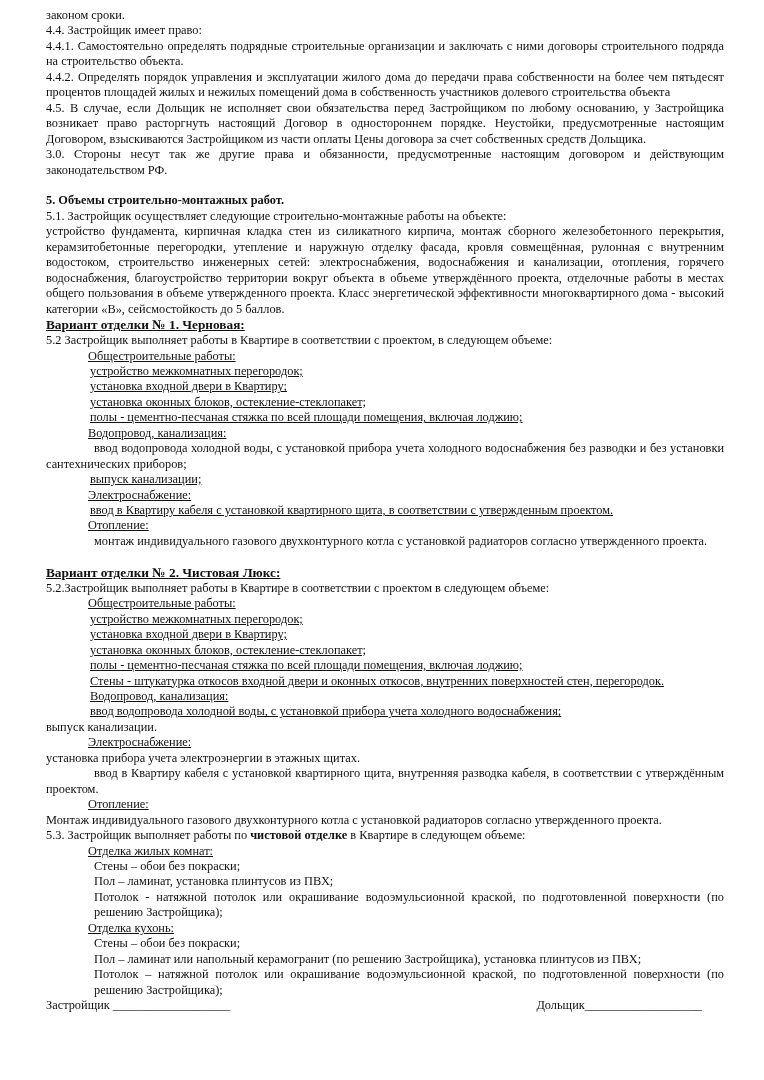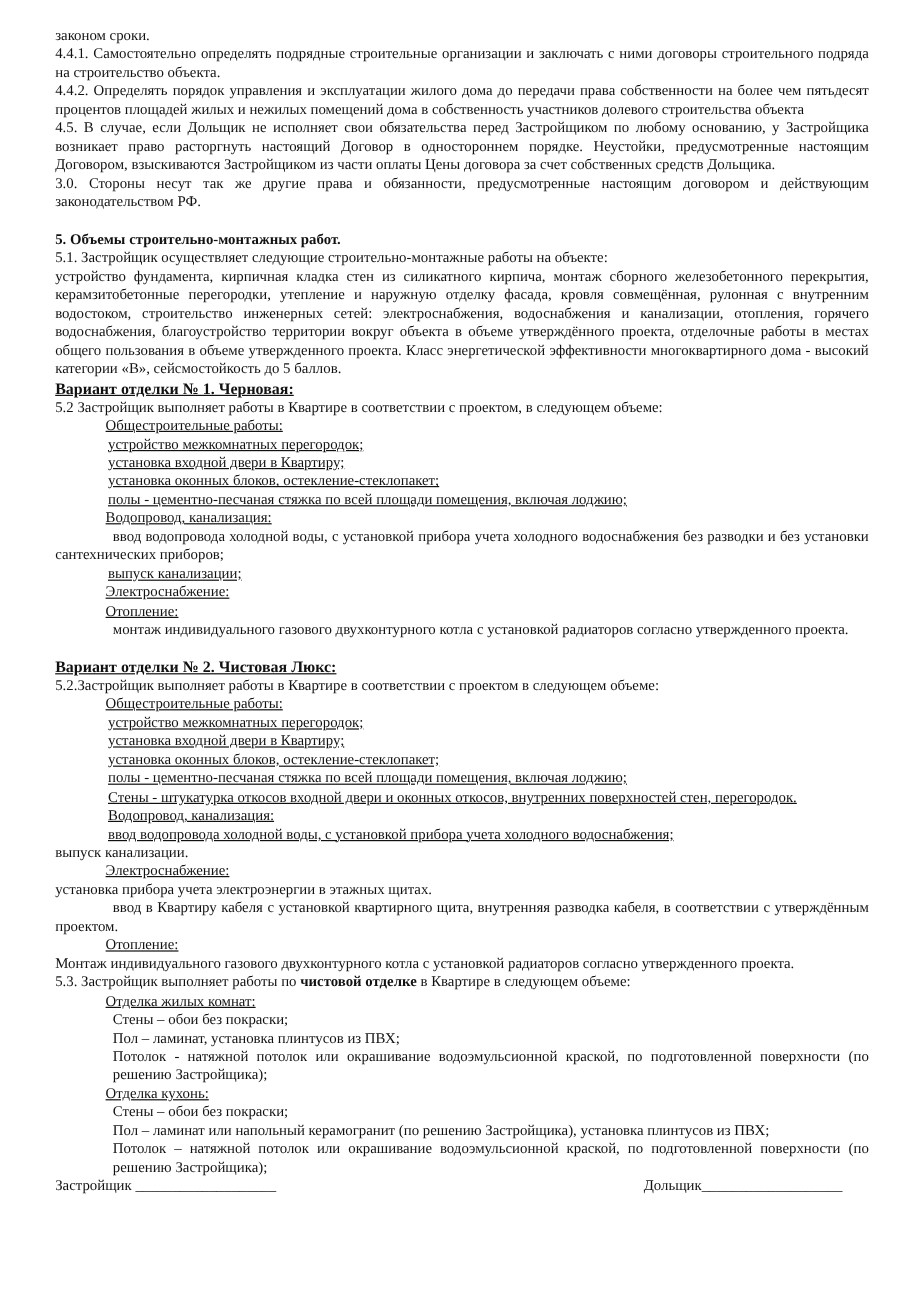--- a/index.html
+++ b/index.html
@@ -1,21 +1,21 @@
 <!DOCTYPE html>
 <html><head>
 <meta charset="utf-8">
 <style>
   html, body { margin: 0; padding: 0; background: #ffffff; }
   body {
     width: 764px; height: 1080px; overflow: hidden; position: relative;
     font-family: "Liberation Serif", serif; color: #111111;
   }
   .page {
-    position: absolute; left: 46px; top: 22px; width: 678px;
+    position: absolute; left: 46px; top: 8px; width: 678px;
     font-size: 12.35px; line-height: 15.45px;
   }
   .p { margin: 0; text-align: justify; }
   .j { text-align: justify; text-align-last: left; }
   .ind { padding-left: 44px; text-decoration: underline; }
   .ind2 { text-indent: 48px; }
   .hang { padding-left: 48px; }
   .u { text-decoration: underline; margin-left: 42px; }
   .b { font-weight: bold; }
   .center { text-align: left; }
@@ -25,20 +25,21 @@
   .sig-left { display: inline-block; }
   .sig-right { display: inline-block; margin-right: 22px; }
   .shift1 { padding-left: 2px; }
 </style>
 </head>
 <body>
 
 <div class="page">
 
   <p class="p">законом сроки.</p>
+  <p class="p">4.4. Застройщик имеет право:</p>
   <p class="p j">4.4.1. Самостоятельно определять подрядные строительные организации и заключать с ними договоры строительного подряда на строительство объекта.</p>
   <p class="p j">4.4.2. Определять порядок управления и эксплуатации жилого дома до передачи права собственности на более чем пятьдесят процентов площадей жилых и нежилых помещений дома в собственность участников долевого строительства объекта</p>
   <p class="p j">4.5. В случае,  если Дольщик не исполняет свои обязательства перед Застройщиком по любому основанию, у Застройщика возникает право расторгнуть настоящий Договор в одностороннем порядке. Неустойки, предусмотренные настоящим Договором, взыскиваются Застройщиком из части оплаты Цены договора за счет собственных средств Дольщика.</p>
   <p class="p j">3.0. Стороны несут так же другие права и обязанности, предусмотренные настоящим договором и действующим законодательством РФ.</p>
 
   <div class="gap"></div>
 
   <p class="p center b">5. Объемы строительно-монтажных работ.</p>
   <p class="p">5.1. Застройщик осуществляет следующие строительно-монтажные работы на объекте:</p>
   <p class="p j">устройство фундамента, кирпичная кладка стен из силикатного кирпича, монтаж сборного железобетонного перекрытия, керамзитобетонные перегородки,  утепление и наружную отделку фасада, кровля совмещённая, рулонная с внутренним водостоком, строительство инженерных сетей:  электроснабжения, водоснабжения и канализации, отопления, горячего водоснабжения, благоустройство территории вокруг объекта в объеме утверждённого проекта, отделочные работы в местах общего пользования в объеме утвержденного проекта. Класс энергетической эффективности многоквартирного дома -  высокий  категории «В», сейсмостойкость до 5 баллов.</p>
@@ -47,20 +48,21 @@
   <p class="p">5.2 Застройщик выполняет работы в Квартире в соответствии с проектом, в следующем объеме:</p>
   <p class="p"><span class="u">Общестроительные работы:</span></p>
   <p class="p ind">устройство межкомнатных перегородок;</p>
   <p class="p ind">установка входной двери в Квартиру;</p>
   <p class="p ind">установка оконных блоков, остекление-стеклопакет;</p>
   <p class="p ind">полы - цементно-песчаная стяжка по всей площади помещения, включая лоджию;</p>
   <p class="p"><span class="u">Водопровод, канализация:</span></p>
   <p class="p j ind2">ввод водопровода холодной воды, с установкой прибора учета холодного водоснабжения без разводки и без установки сантехнических приборов;</p>
   <p class="p ind">выпуск канализации;</p>
   <p class="p"><span class="u">Электроснабжение:</span></p>
+  <p class="p ind">ввод в Квартиру кабеля с установкой квартирного щита, в соответствии с утвержденным проектом.</p>
   <p class="p"><span class="u">Отопление:</span></p>
   <p class="p j ind2">монтаж индивидуального газового двухконтурного котла с установкой радиаторов согласно утвержденного проекта.</p>
 
   <div class="gap"></div>
 
   <p class="p heading-variant">Вариант отделки № 2. Чистовая Люкс:</p>
   <p class="p">5.2.Застройщик выполняет работы в Квартире в соответствии с проектом в следующем объеме:</p>
   <p class="p"><span class="u">Общестроительные работы:</span></p>
   <p class="p ind">устройство межкомнатных перегородок;</p>
   <p class="p ind">установка входной двери в Квартиру;</p>

